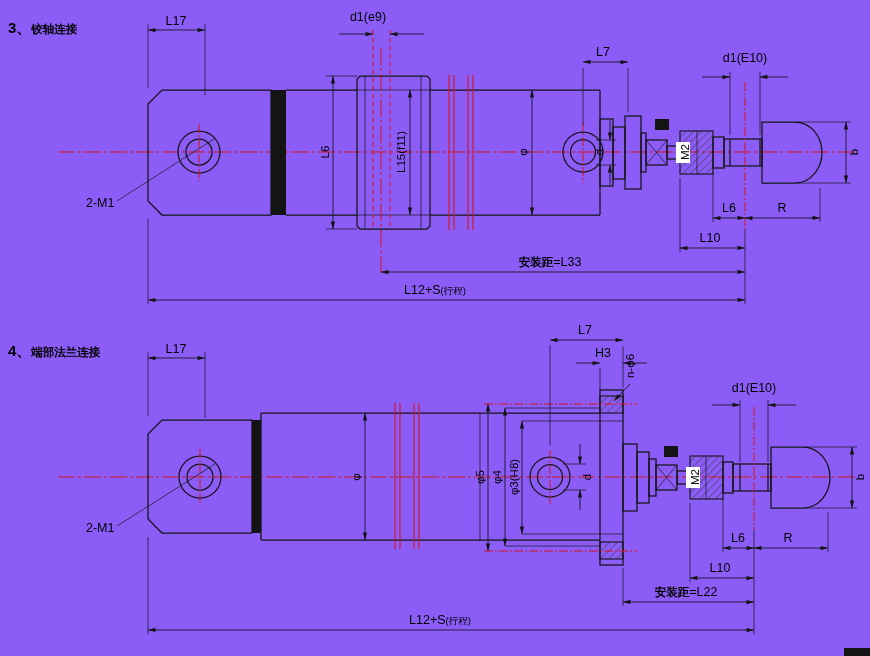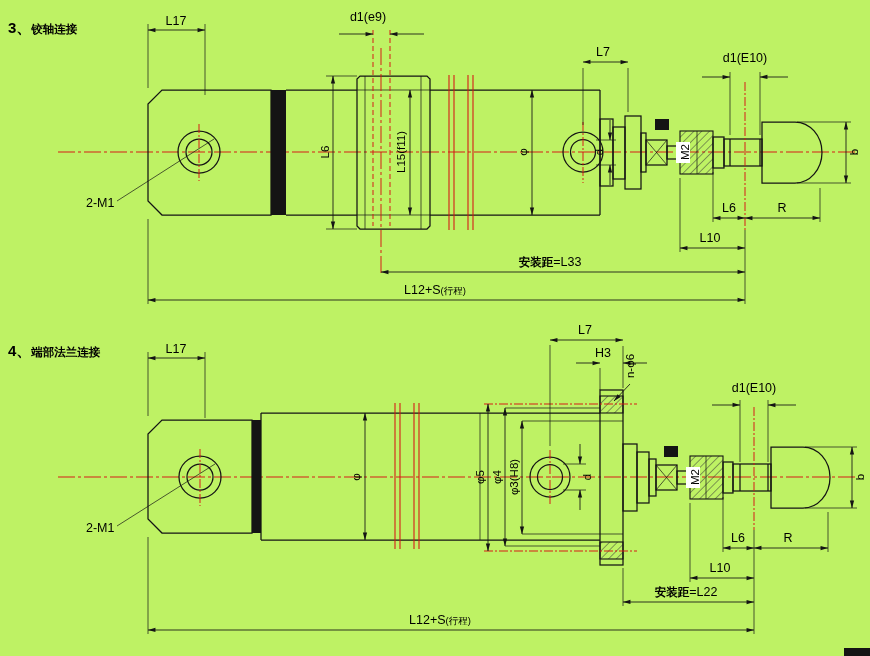--- a/index.html
+++ b/index.html
@@ -1,16 +1,16 @@
 <!DOCTYPE html>
 <html><head>
 <meta charset="utf-8">
 <style>
   html,body{margin:0;padding:0;background:#e9e9e9}
-  #stage{position:relative;width:870px;height:656px;background:#bef264;overflow:hidden}
+  #stage{position:relative;width:870px;height:656px;background:#8b5cf6;overflow:hidden}
   #stage svg{position:absolute;left:0;top:0}
   svg text{font-family:"Liberation Sans","DejaVu Sans",sans-serif;fill:#000;font-size:12.5px}
   .lg{font-size:15px;font-weight:bold}
   .ttl{font-size:11.5px;font-weight:bold}
   .sm{font-size:9.5px}
   .vt{font-size:11.5px}
   .cjk{font-size:11.5px;font-weight:bold}
   .ln{stroke:#141414;stroke-width:1.25;fill:none}
   .thin{stroke:#141414;stroke-width:.7;fill:none}
   .dim{stroke:#141414;stroke-width:.85;fill:none}

